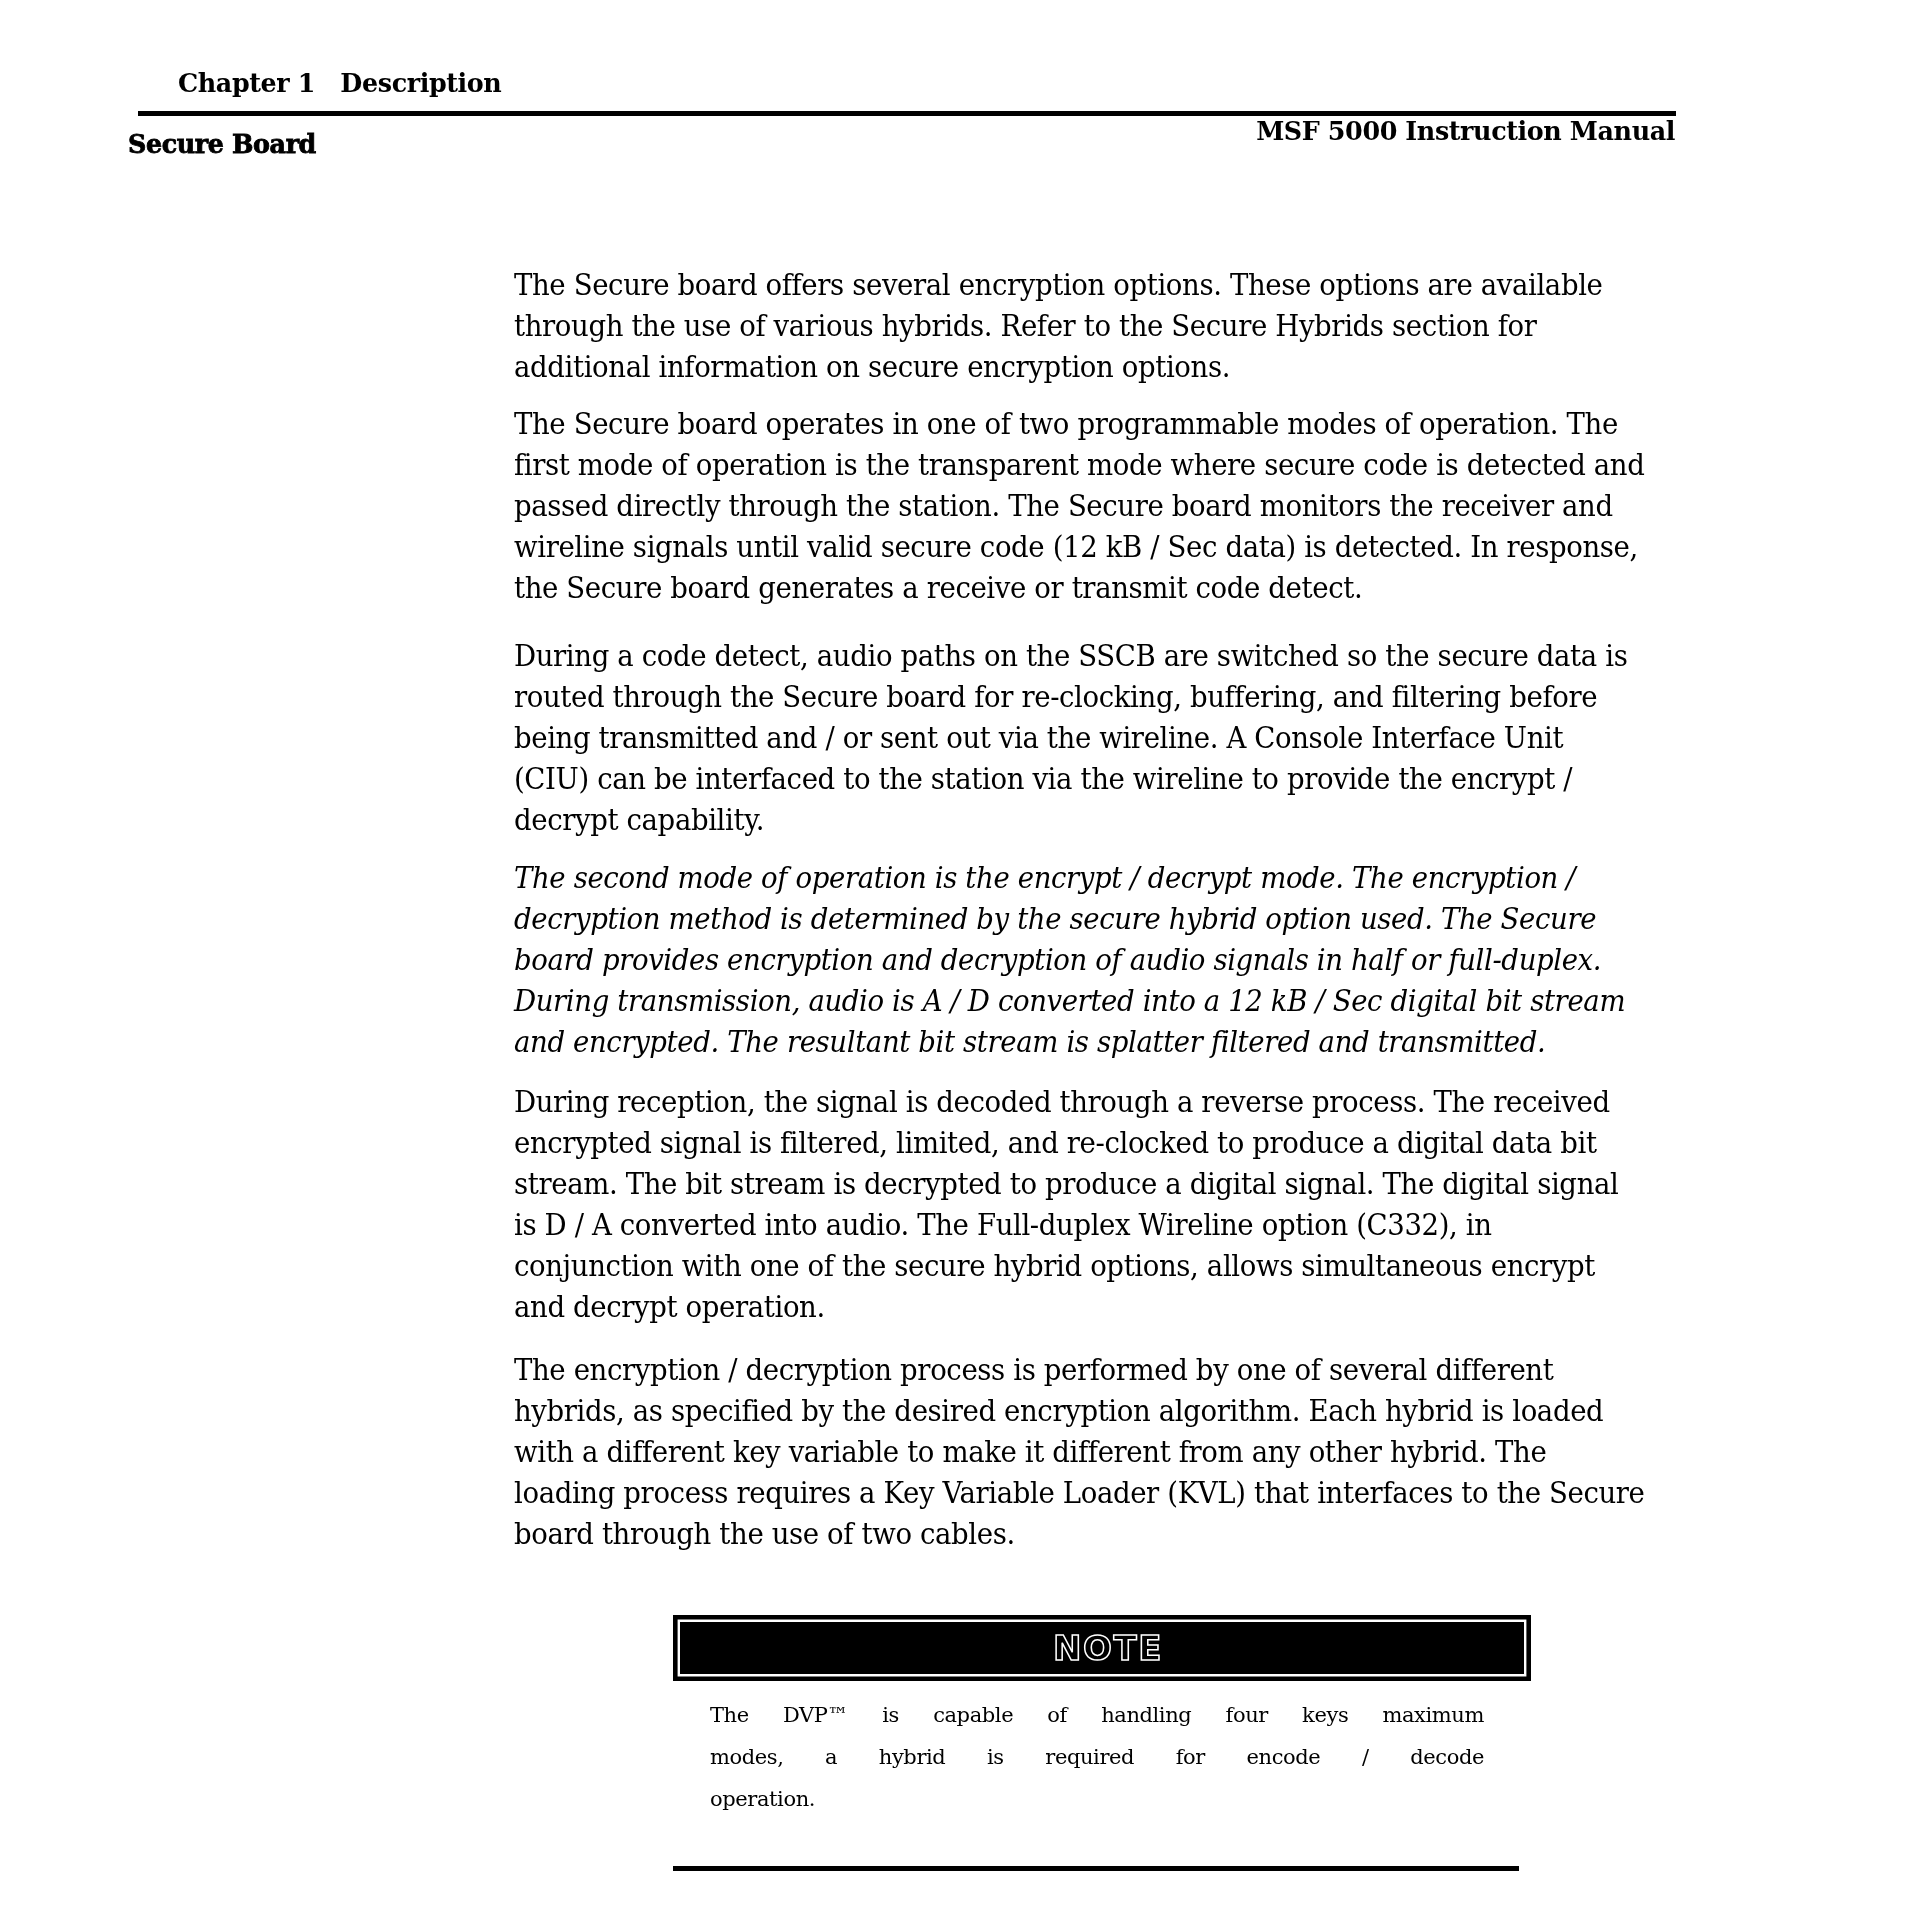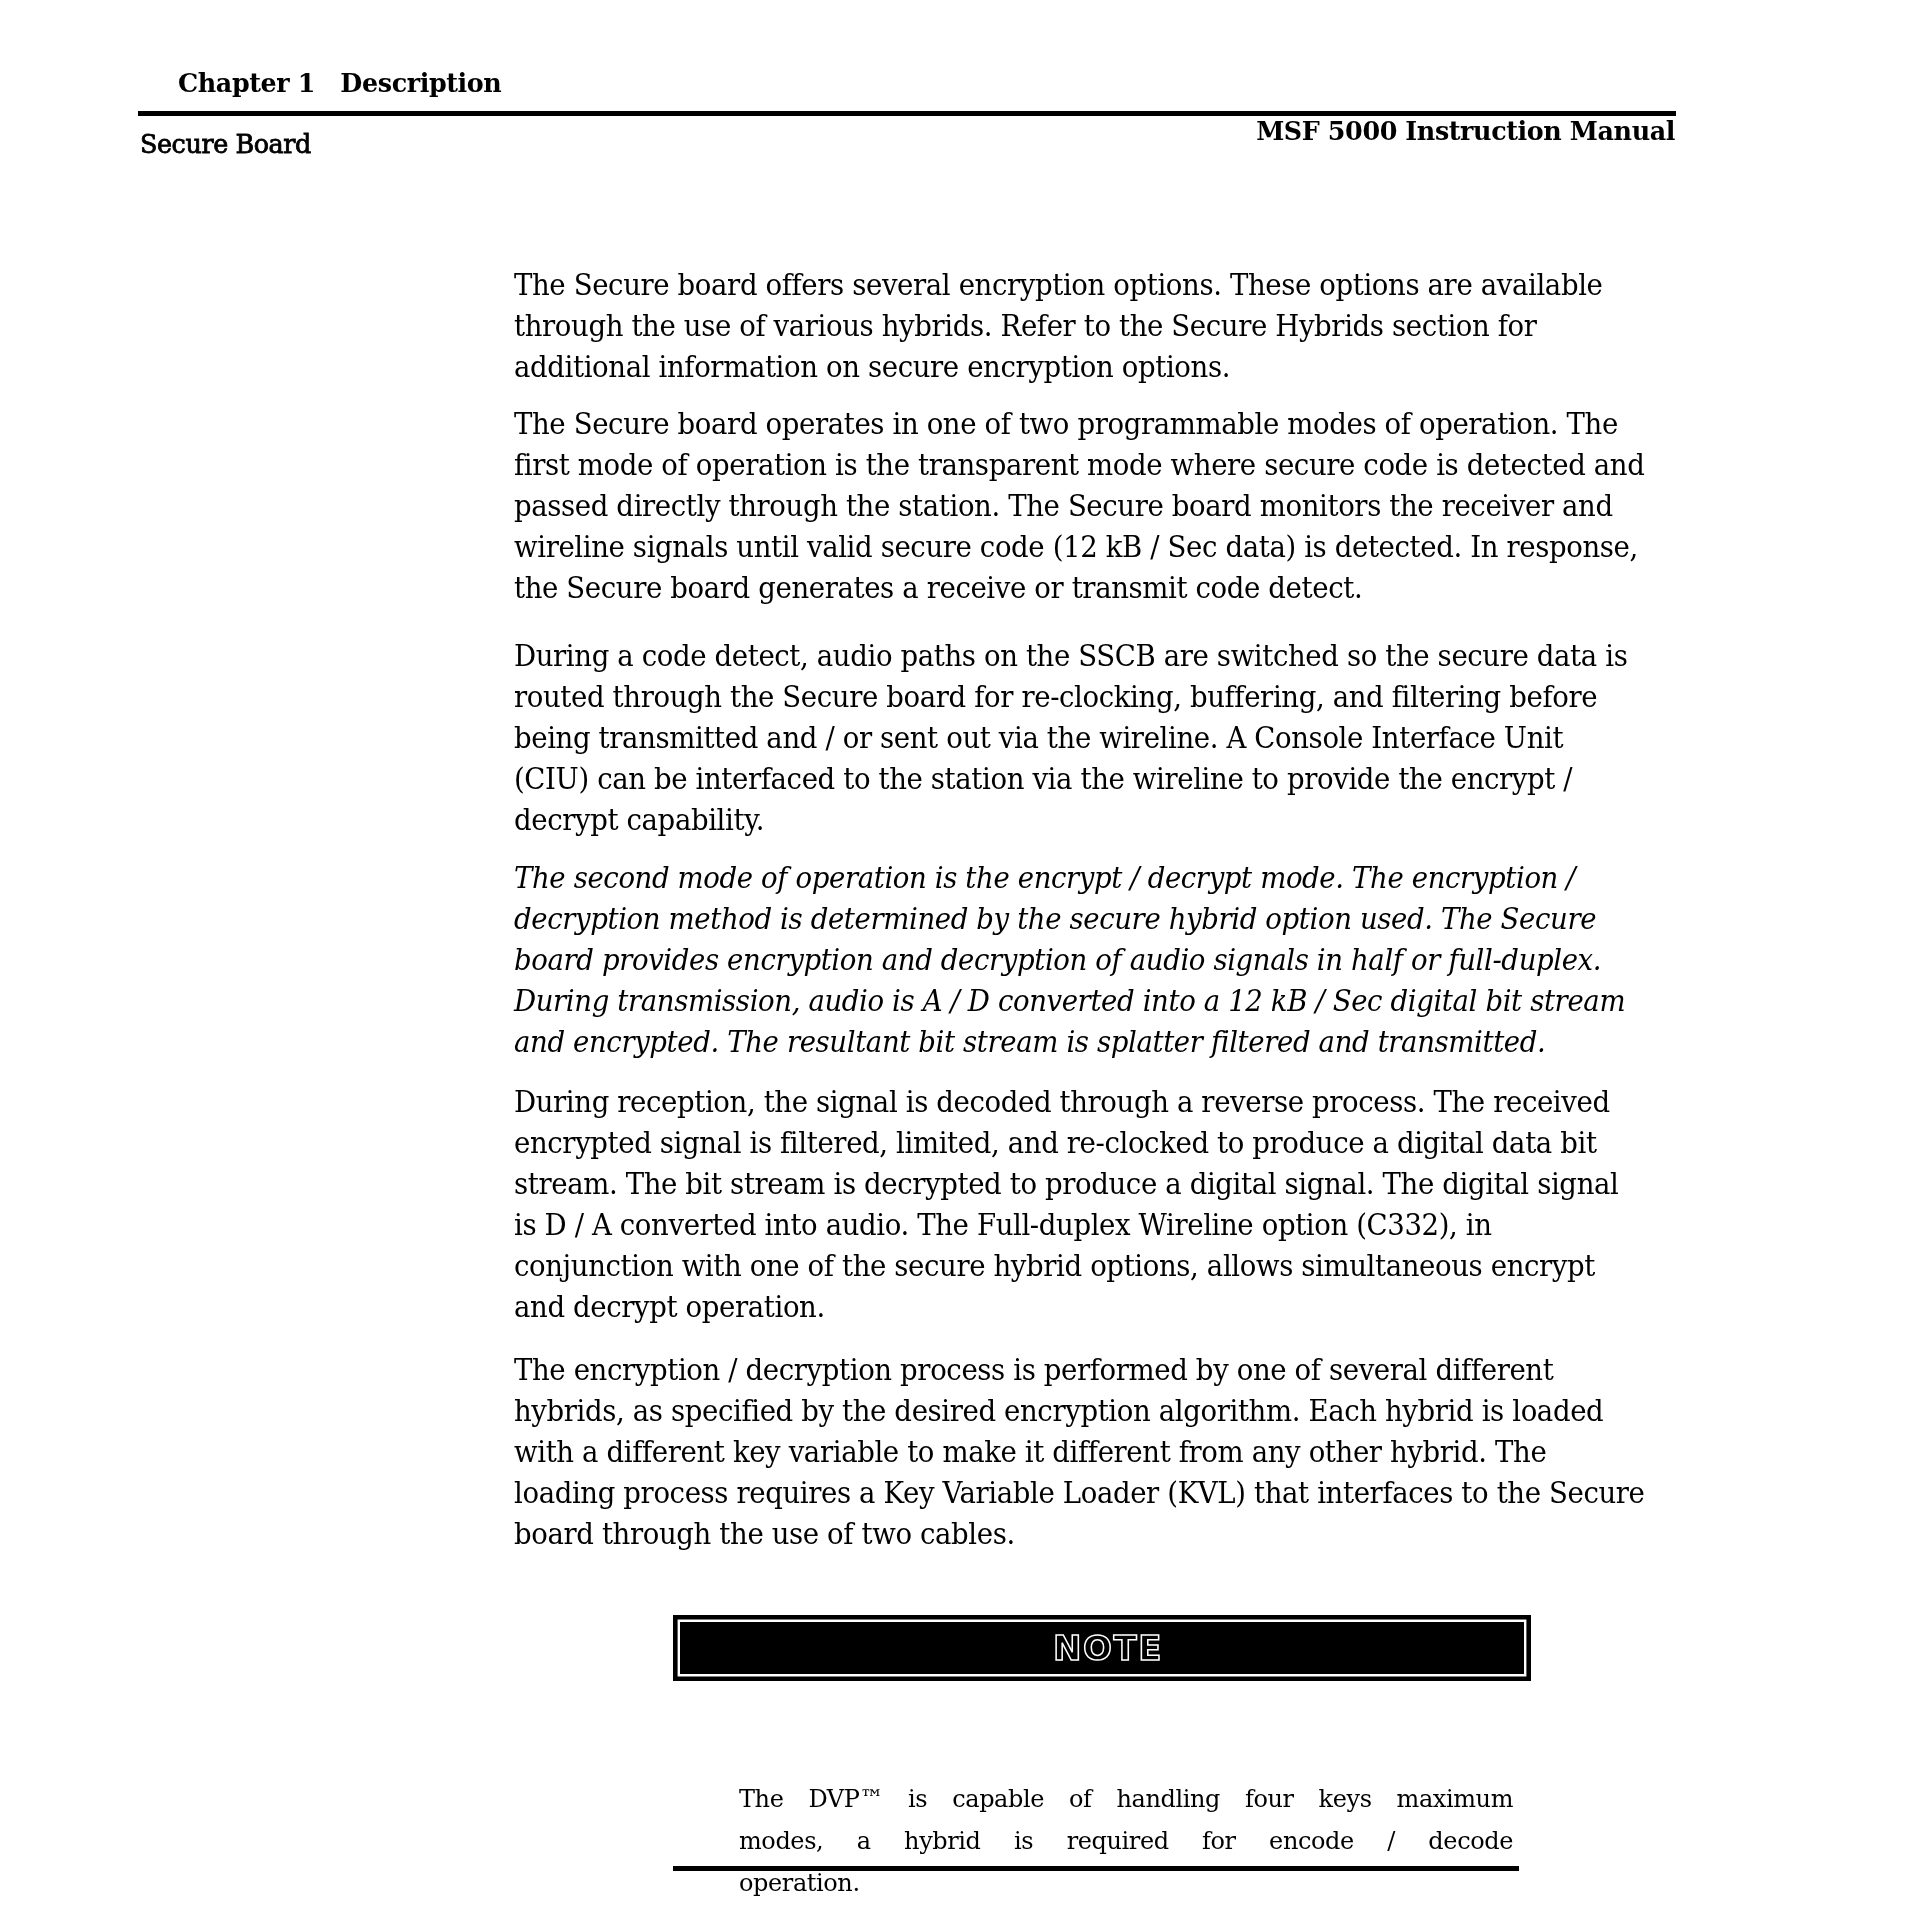--- a/index.html
+++ b/index.html
@@ -25,23 +25,23 @@
 
   .rule {
     position: absolute;
     background: #000;
     height: 5px;
   }
   .rule-top { left: 138px; top: 111px; width: 1538px; }
 
   .section-title {
     position: absolute;
-    left: 140px; top: 129px;
+    left: 128px; top: 129px;
     font-size: 25.4px;
-    font-weight: normal;
+    font-weight: bold;
     -webkit-text-stroke: 0.8px #000;
     letter-spacing: -0.4px;
     white-space: pre;
   }
 
   .para {
     position: absolute;
     left: 514px;
     width: 1152px;
     font-size: 29px;
@@ -77,26 +77,25 @@
     font-weight: bold;
     font-size: 34px;
     color: #000;
     -webkit-text-stroke: 1.5px #fff;
     letter-spacing: 1.5px;
     line-height: 1;
   }
 
   .note-text {
     position: absolute;
-    left: 710px; top: 1778px;
+    left: 710px; top: 1694px;
     width: 774px;
-    font-size: 24px;
+    font-size: 21px;
     line-height: 42px;
     letter-spacing: -0.4px;
-    margin-left: 29px;
   }
   .note-text .tline {
     text-align: justify;
     text-align-last: justify;
   }
   .note-text .tline:last-child {
     text-align-last: left;
   }
 
   .rule-note { left: 673px; top: 1866px; width: 846px; height: 5.4px; }

